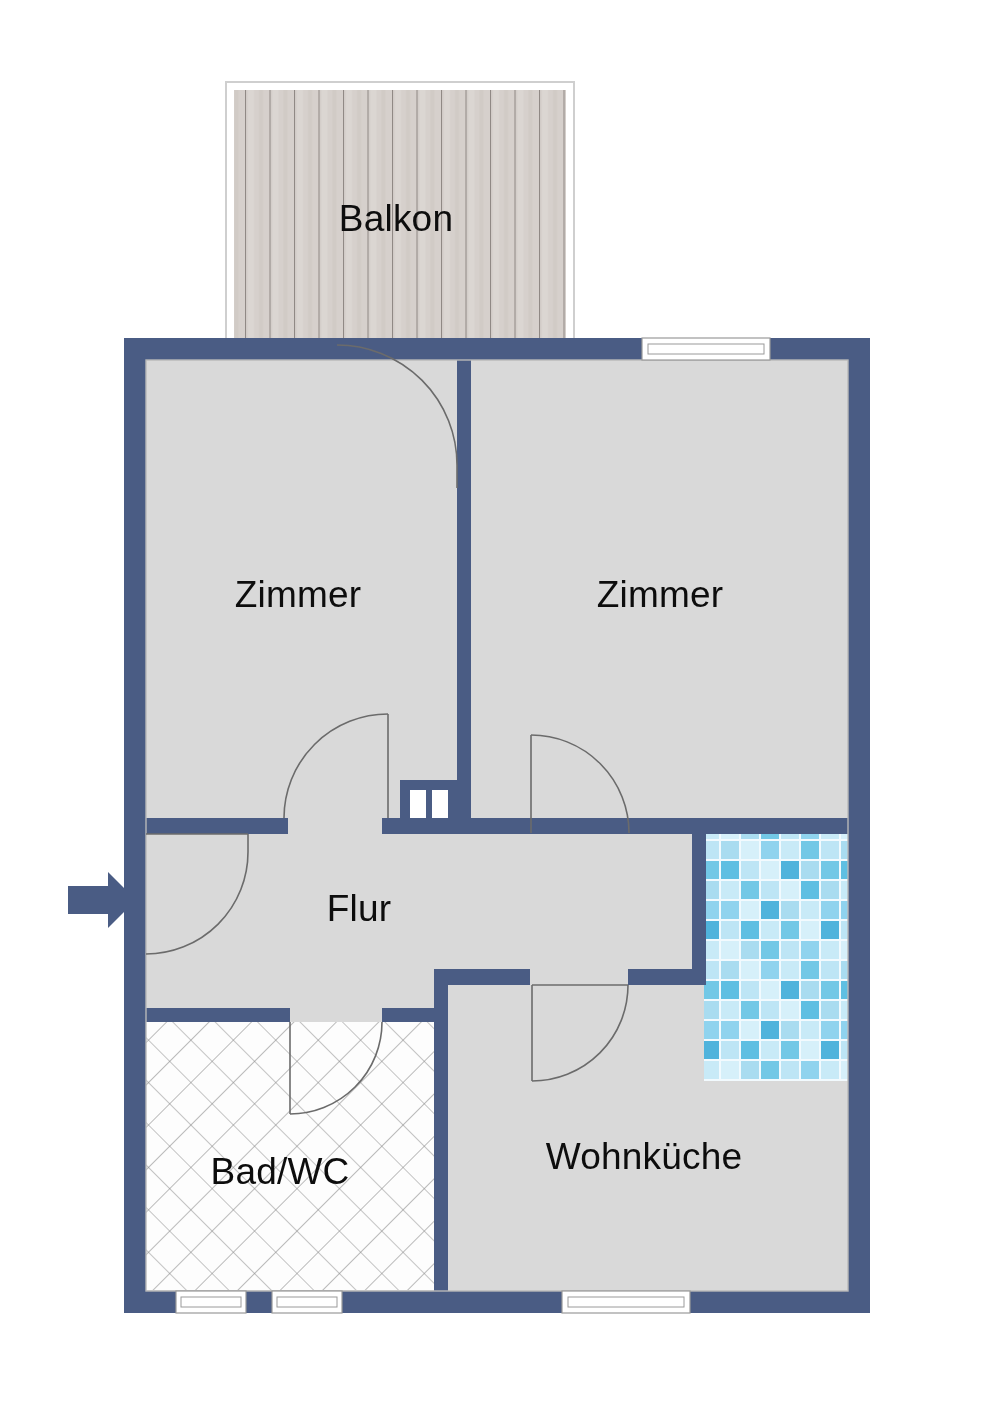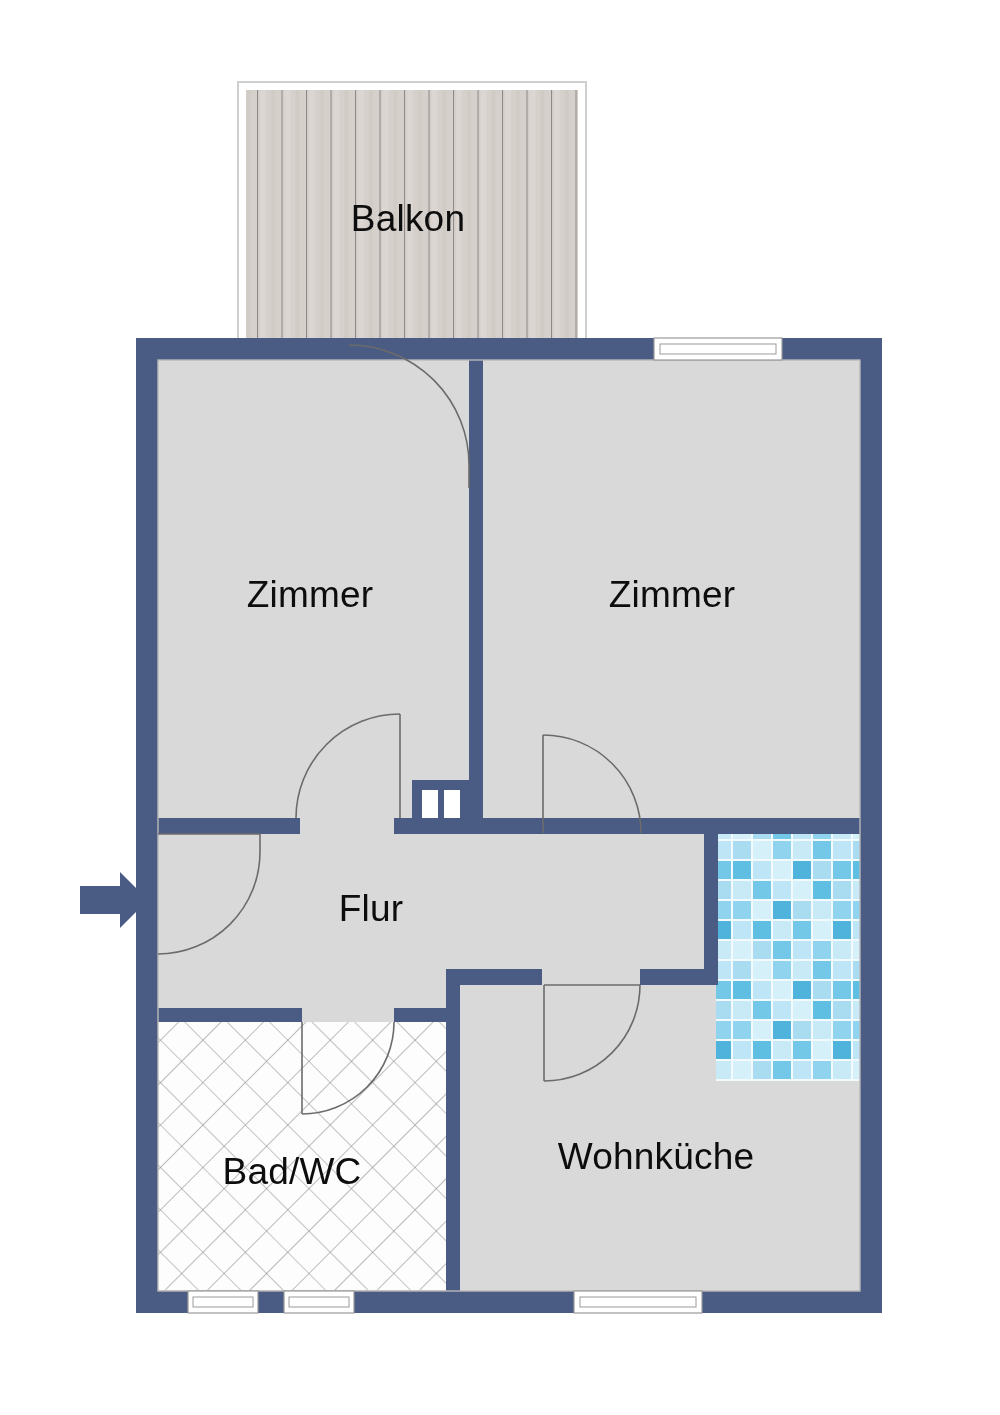--- a/index.html
+++ b/index.html
@@ -10,21 +10,21 @@
   }
   body {
     width: 1000px;
     height: 1415px;
     font-family: "Liberation Sans", sans-serif;
     position: relative;
     overflow: hidden;
   }
   #floorplan-root {
     position: absolute;
-    left: 12px; top: 0;
+    left: 0; top: 0;
     width: 893px;
     height: 1415px;
   }
   svg.plan {
     display: block;
     width: 1000px;
     height: 1415px;
   }
   .room-label {
     font-family: "Liberation Sans", sans-serif;

